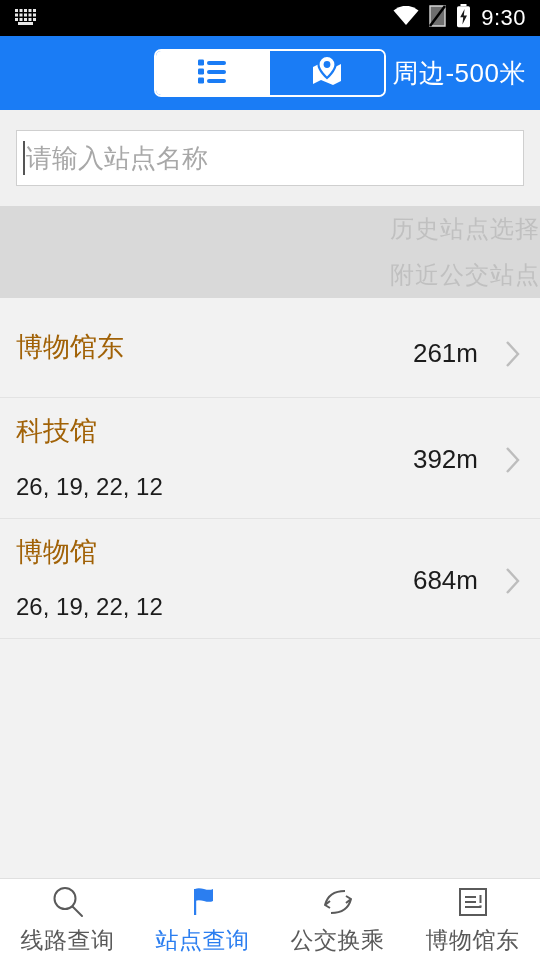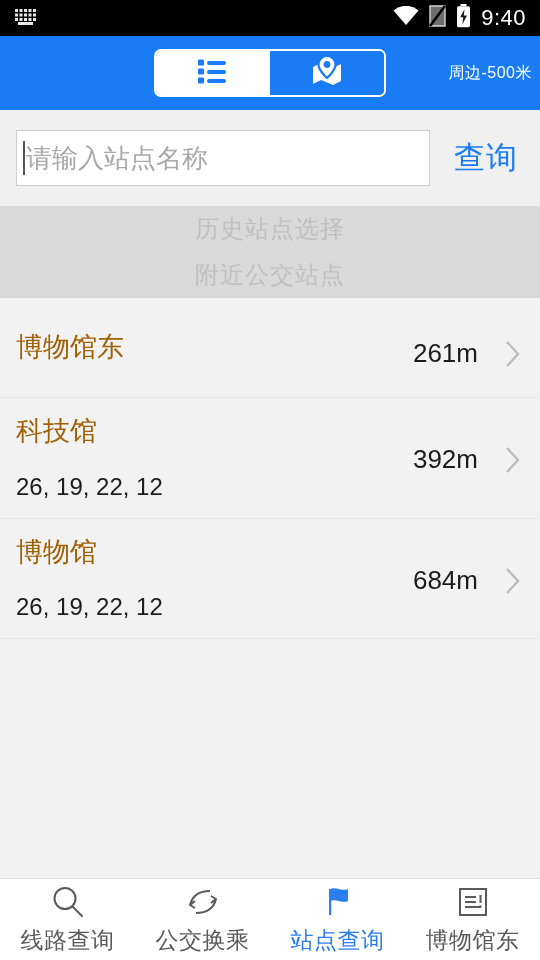--- a/index.html
+++ b/index.html
@@ -28,22 +28,22 @@
     position:relative;
   }
   .segmented {
     width:232px; height:48px; border:2px solid #ffffff; border-radius:7px;
     display:flex; overflow:hidden;
   }
   .seg { flex:1; display:flex; align-items:center; justify-content:center; }
   .seg.active-list { background:#ffffff; }
   .seg.map { background:#1a7cf5; }
   .header-right {
-    position:absolute; right:8px; top:50%; transform:translateY(-50%);
-    color:#ffffff; font-size:16px; letter-spacing:0.5px;
+    position:absolute; right:14px; top:50%; transform:translateY(-50%);
+    color:#ffffff; font-size:26px; letter-spacing:0.5px;
   }
 
   
   .search-area {
     flex:0 0 96px; background:#f0f0f0;
     display:flex; align-items:center; padding:0 16px;
   }
   .search-input-wrap {
     flex:1; height:56px; background:#ffffff; border:1px solid #cfcfcf;
     display:flex; align-items:center; padding:0 4px 0 6px; position:relative;
@@ -57,21 +57,21 @@
     font-size:26px; color:#333; height:100%;
   }
   .search-input::placeholder { color:#a8a8a8; }
   .query-btn {
     margin-left:18px; color:#1a7cf5; font-size:31px; letter-spacing:1px;
     background:none; border:none; cursor:pointer; padding:0 6px;
     font-family:"Liberation Sans","DejaVu Sans",sans-serif;
   }
 
   
-  .band { flex:0 0 92px; background:#d9d9d9; display:flex; flex-direction:column; justify-content:center; }
+  .band { flex:0 0 92px; background:#d9d9d9; display:flex; flex-direction:column; justify-content:center;align-items:flex-end; }
   .band-row {
     height:46px; display:flex; align-items:center; justify-content:center;
     color:#c0c0c0; font-size:24px; letter-spacing:1px;
   }
 
   
   .list { flex:1 1 auto; background:#f2f2f2; overflow:hidden; }
   .row {
     position:relative; background:#f2f2f2;
     border-bottom:1px solid #e3e3e3;
@@ -143,21 +143,21 @@
           <path d="M16 1 L1 21" stroke="#000" stroke-width="2.6"></path>
         </svg>
       </span>
       <span>
         <svg width="15" height="24" viewBox="0 0 15 24">
           <rect x="4.5" y="0" width="6" height="2.2" fill="#ffffff"></rect>
           <rect x="1" y="2.2" width="13" height="21" rx="1.6" fill="#ffffff"></rect>
           <path d="M8.6 5 L4.2 13.2 h3 L6.4 20.4 L11 11.6 h-3.2 z" fill="#1a1a1a"></path>
         </svg>
       </span>
-      <span class="sb-time">9:40</span>
+      <span class="sb-time">9:30</span>
     </div>
   </div>
 
   <div class="header">
     <div class="segmented">
       <div class="seg active-list">
         <span>
           <svg width="30" height="26" viewBox="0 0 30 26">
             <g fill="#1a7cf5">
               <rect x="0" y="1.5" width="6" height="6" rx="1.2"></rect>
@@ -181,21 +181,20 @@
       </div>
     </div>
     <div class="header-right">周边-500米</div>
   </div>
 
   <div class="search-area">
     <div class="search-input-wrap">
       <span class="caret"></span>
       <input class="search-input" type="text" placeholder="请输入站点名称" style="">
     </div>
-    <button class="query-btn">查询</button>
   </div>
 
   <div class="band">
     <div class="band-row">历史站点选择</div>
     <div class="band-row">附近公交站点</div>
   </div>
 
   <div class="list">
 
     <div class="row one-line">
@@ -243,38 +242,38 @@
     <div class="tab">
       <span class="tab-icon">
         <svg width="34" height="34" viewBox="0 0 34 34">
           <circle cx="14" cy="13.5" r="10.5" fill="none" stroke="#5a5a5a" stroke-width="2"></circle>
           <path d="M21.5 21.5 L31 31" stroke="#5a5a5a" stroke-width="2" stroke-linecap="round"></path>
         </svg>
       </span>
       <span class="tab-label">线路查询</span>
     </div>
 
+    <div class="tab active">
+      <span class="tab-icon">
+        <svg width="34" height="34" viewBox="0 0 34 34">
+          <path d="M9 4 C15 1 21 7 27 4 L27 16 C21 19 15 13 9 16 Z" fill="#2b7ef0"></path>
+          <rect x="8" y="4" width="2.2" height="26" fill="#2b7ef0"></rect>
+        </svg>
+      </span>
+      <span class="tab-label">站点查询</span>
+    </div>
+
     <div class="tab">
       <span class="tab-icon">
         <svg width="34" height="34" viewBox="0 0 34 34">
           <path d="M24 6 C12 6 6 12 4 20 L9 16 M4 20 L9 23" fill="none" stroke="#5a5a5a" stroke-width="2" stroke-linejoin="round"></path>
           <path d="M10 28 C22 28 28 22 30 14 L25 18 M30 14 L25 11" fill="none" stroke="#5a5a5a" stroke-width="2" stroke-linejoin="round"></path>
         </svg>
       </span>
       <span class="tab-label">公交换乘</span>
-    </div>
-
-    <div class="tab active">
-      <span class="tab-icon">
-        <svg width="34" height="34" viewBox="0 0 34 34">
-          <path d="M9 4 C15 1 21 7 27 4 L27 16 C21 19 15 13 9 16 Z" fill="#2b7ef0"></path>
-          <rect x="8" y="4" width="2.2" height="26" fill="#2b7ef0"></rect>
-        </svg>
-      </span>
-      <span class="tab-label">站点查询</span>
     </div>
 
     <div class="tab">
       <span class="tab-icon">
         <svg width="34" height="34" viewBox="0 0 34 34">
           <rect x="4" y="4" width="26" height="26" fill="none" stroke="#5a5a5a" stroke-width="2"></rect>
           <path d="M9 12 H20 M9 17 H20 M9 22 H25" stroke="#5a5a5a" stroke-width="2"></path>
           <path d="M24.5 10 V18" stroke="#5a5a5a" stroke-width="2"></path>
           <rect x="23.4" y="20.4" width="2.2" height="2.2" fill="#5a5a5a"></rect>
         </svg>

